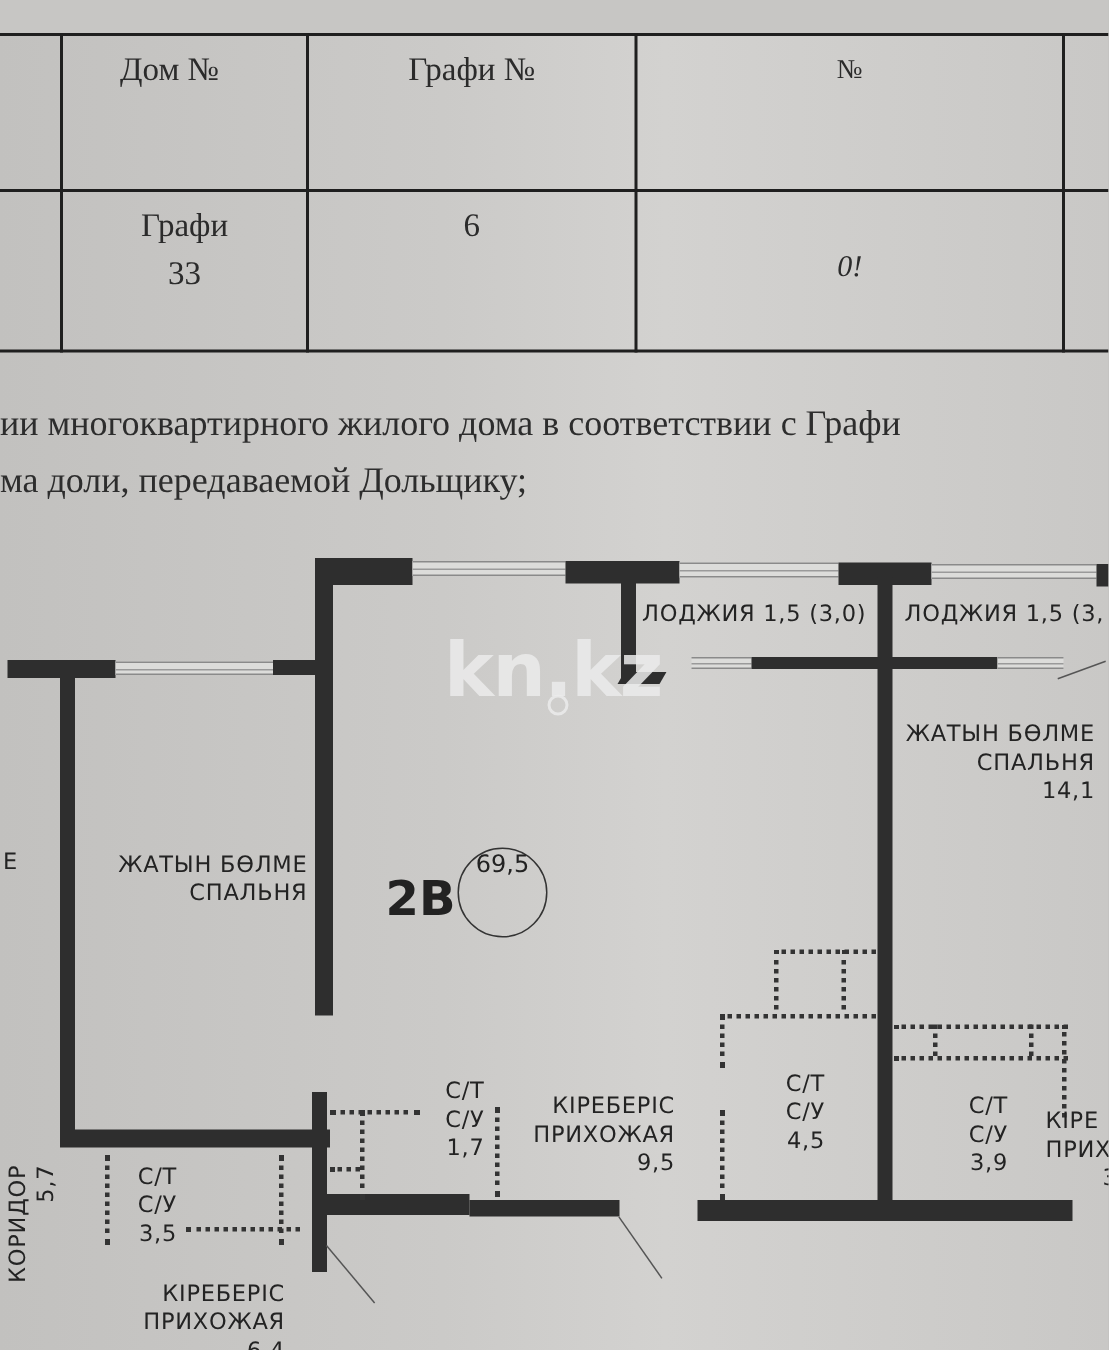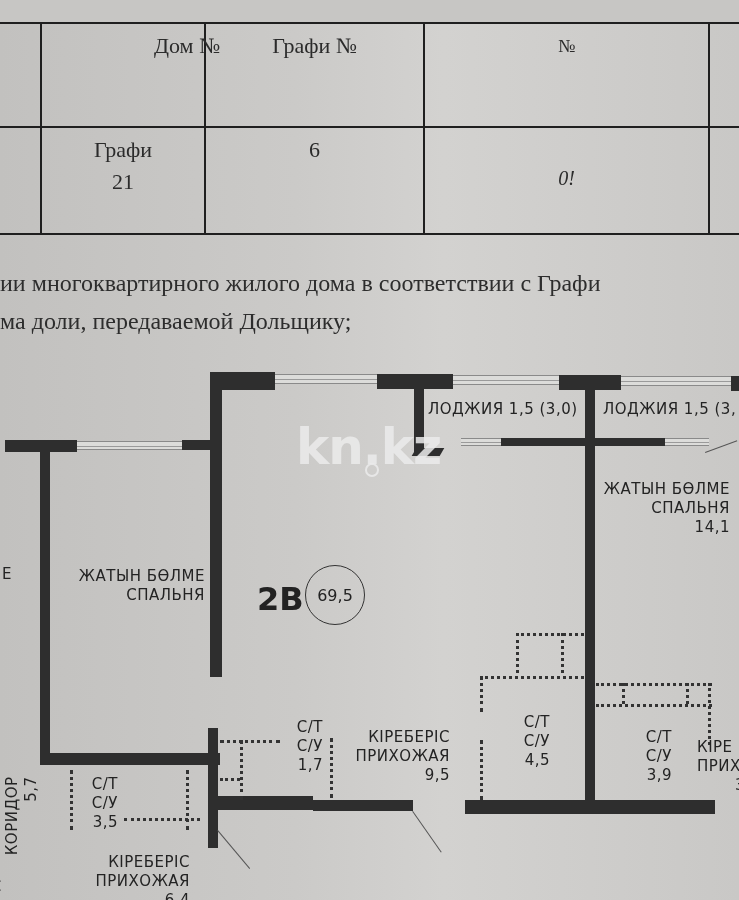--- a/index.html
+++ b/index.html
@@ -25,46 +25,46 @@
   .plan { position:absolute; left:0; top:360px; width:739px; height:540px; }
   .wall { position:absolute; background:#2e2e2e; }
   .window { position:absolute; background:#dcdcda; border-top:1px solid #8a8a8a; border-bottom:1px solid #8a8a8a; box-sizing:border-box; }
   .window::after { content:""; position:absolute; left:0; right:0; top:50%; height:1px; background:#9a9a9a; }
   .dot-h { position:absolute; height:0; border-top:3px dotted #333; }
   .dot-v { position:absolute; width:0; border-left:3px dotted #333; }
   .label { position:absolute; font-family:"DejaVu Sans", sans-serif; font-size:15px; color:#232323; text-align:right; line-height:19px; letter-spacing:0.5px; white-space:nowrap; }
   .label span { display:block; }
   .door { position:absolute; height:1px; background:#555; transform-origin:0 0; }
   .apt-code { position:absolute; font-family:"DejaVu Sans", sans-serif; font-weight:bold; font-size:32px; color:#222; }
-  .apt-circle { position:absolute; width:58px; height:58px; border:1.5px solid #333; border-radius:50%; display:flex; align-items:center; justify-content:center; font-family:"DejaVu Sans", sans-serif; font-size:16px; color:#222; }
+  .apt-circle { position:absolute; width:58px; height:58px; border:1.5px solid #333; border-radius:50%; display:flex; justify-content:center; font-family:"DejaVu Sans", sans-serif; font-size:16px; color:#222; }
   .watermark { position:absolute; font-family:"DejaVu Sans", sans-serif; font-weight:bold; font-size:50px; color:rgba(235,235,235,0.85); letter-spacing:-1px; }
   .wm-house { position:absolute; width:10px; height:10px; border:2px solid rgba(235,235,235,0.85); border-radius:50%; }
 </style>
 </head>
 <body>
 
 <div class="page">
   <div class="topstrip"></div>
 
   <div class="tbl">
     <div class="hline" style="left:0;top:0;width:739px;"></div>
     <div class="hline" style="left:0;top:104px;width:739px;"></div>
     <div class="hline" style="left:0;top:211px;width:739px;"></div>
     <div class="vline" style="left:40px;top:0;height:213px;"></div>
     <div class="vline" style="left:204px;top:0;height:213px;"></div>
     <div class="vline" style="left:423px;top:0;height:213px;"></div>
     <div class="vline" style="left:708px;top:0;height:213px;"></div>
 
-    <div class="cell-text" style="left:58px;top:8px;width:162px;text-align:right;">Дом №</div>
+    <div class="cell-text" style="left:32px;top:8px;width:162px;">Дом №</div>
     <div class="cell-text" style="left:206px;top:8px;width:217px;">Графи №</div>
     <div class="cell-text" style="left:425px;top:8px;width:283px;font-size:18px;">№</div>
 
     <div class="cell-text" style="left:42px;top:112px;width:162px;">
       <div>Графи</div>
-      <div>21</div>
+      <div>33</div>
     </div>
     <div class="cell-text" style="left:206px;top:112px;width:217px;">6</div>
     <div class="cell-text" style="left:425px;top:140px;width:283px;font-size:20px;font-style:italic;">0!</div>
   </div>
 
   <div class="para" style="top:308px;">ма доли, передаваемой Дольщику;</div>
   <div class="para" style="top:270px;">ии многоквартирного жилого дома в соответствии с Графи</div>
 
   <div class="plan">
 

